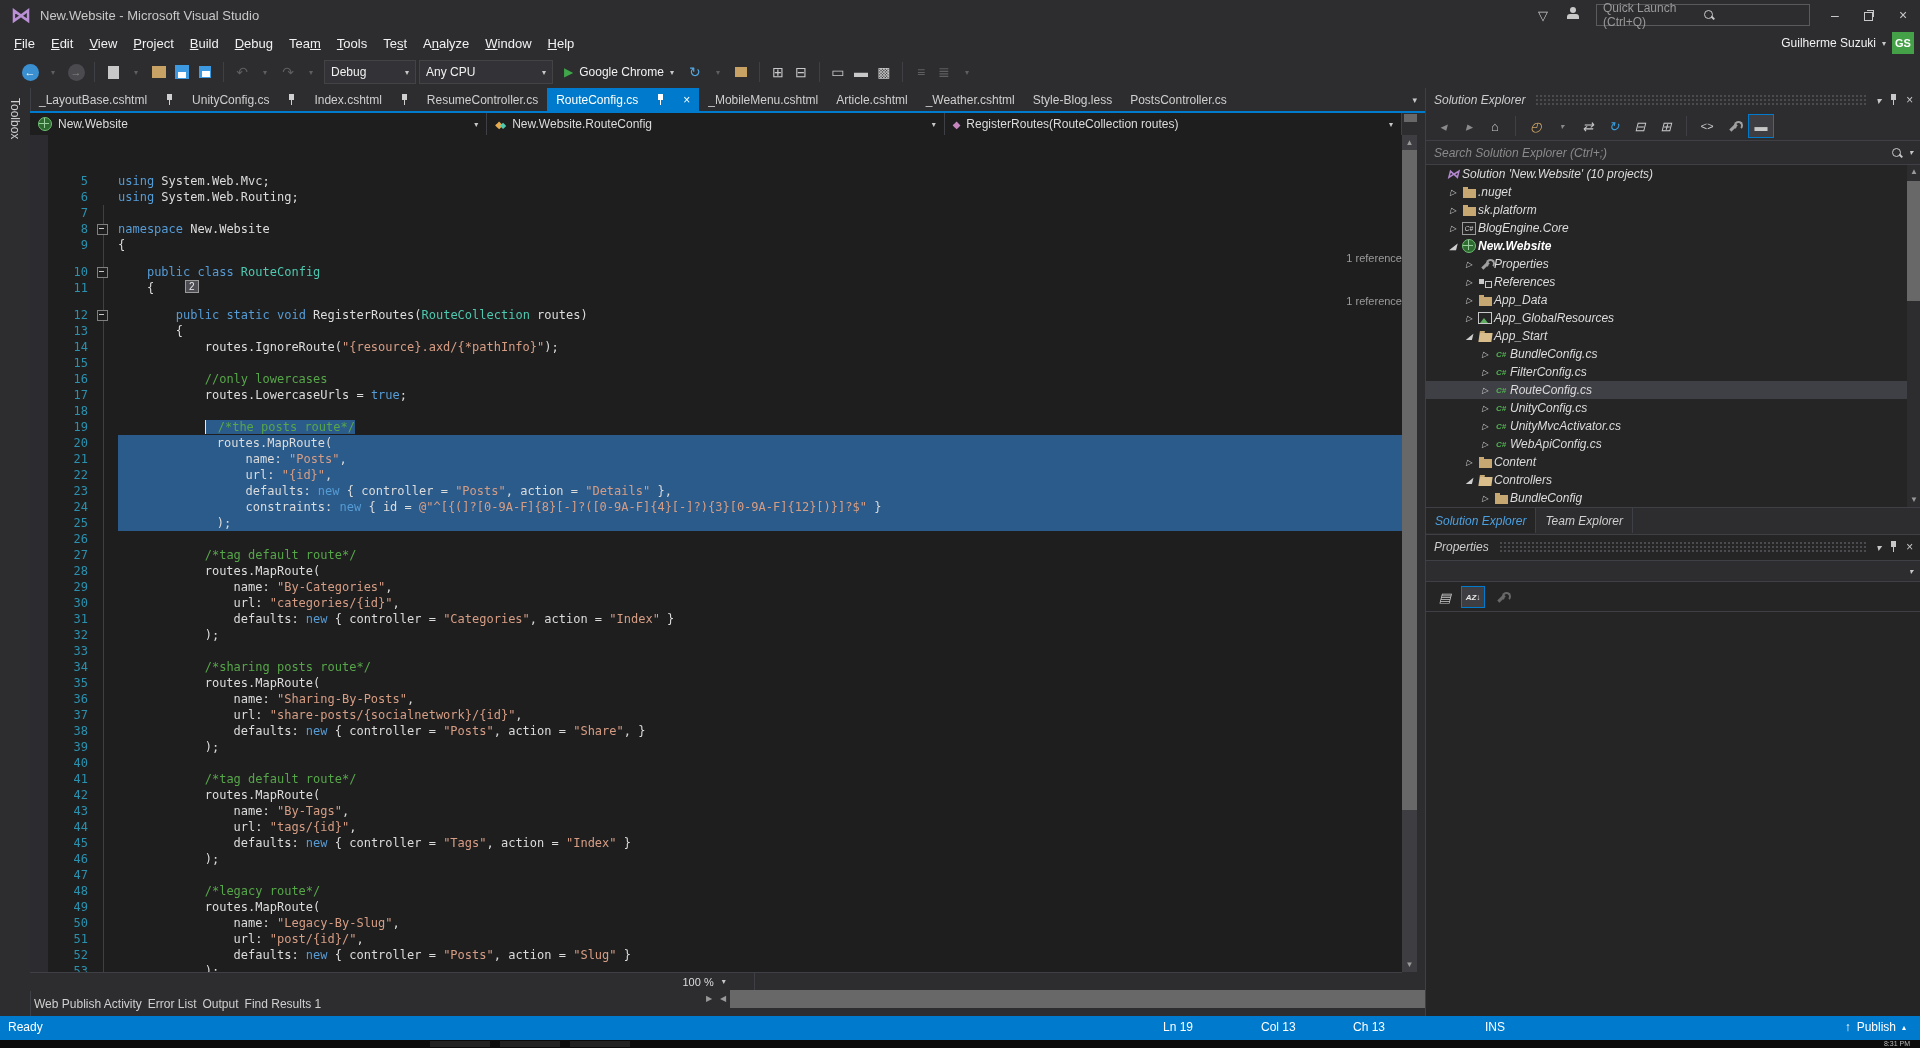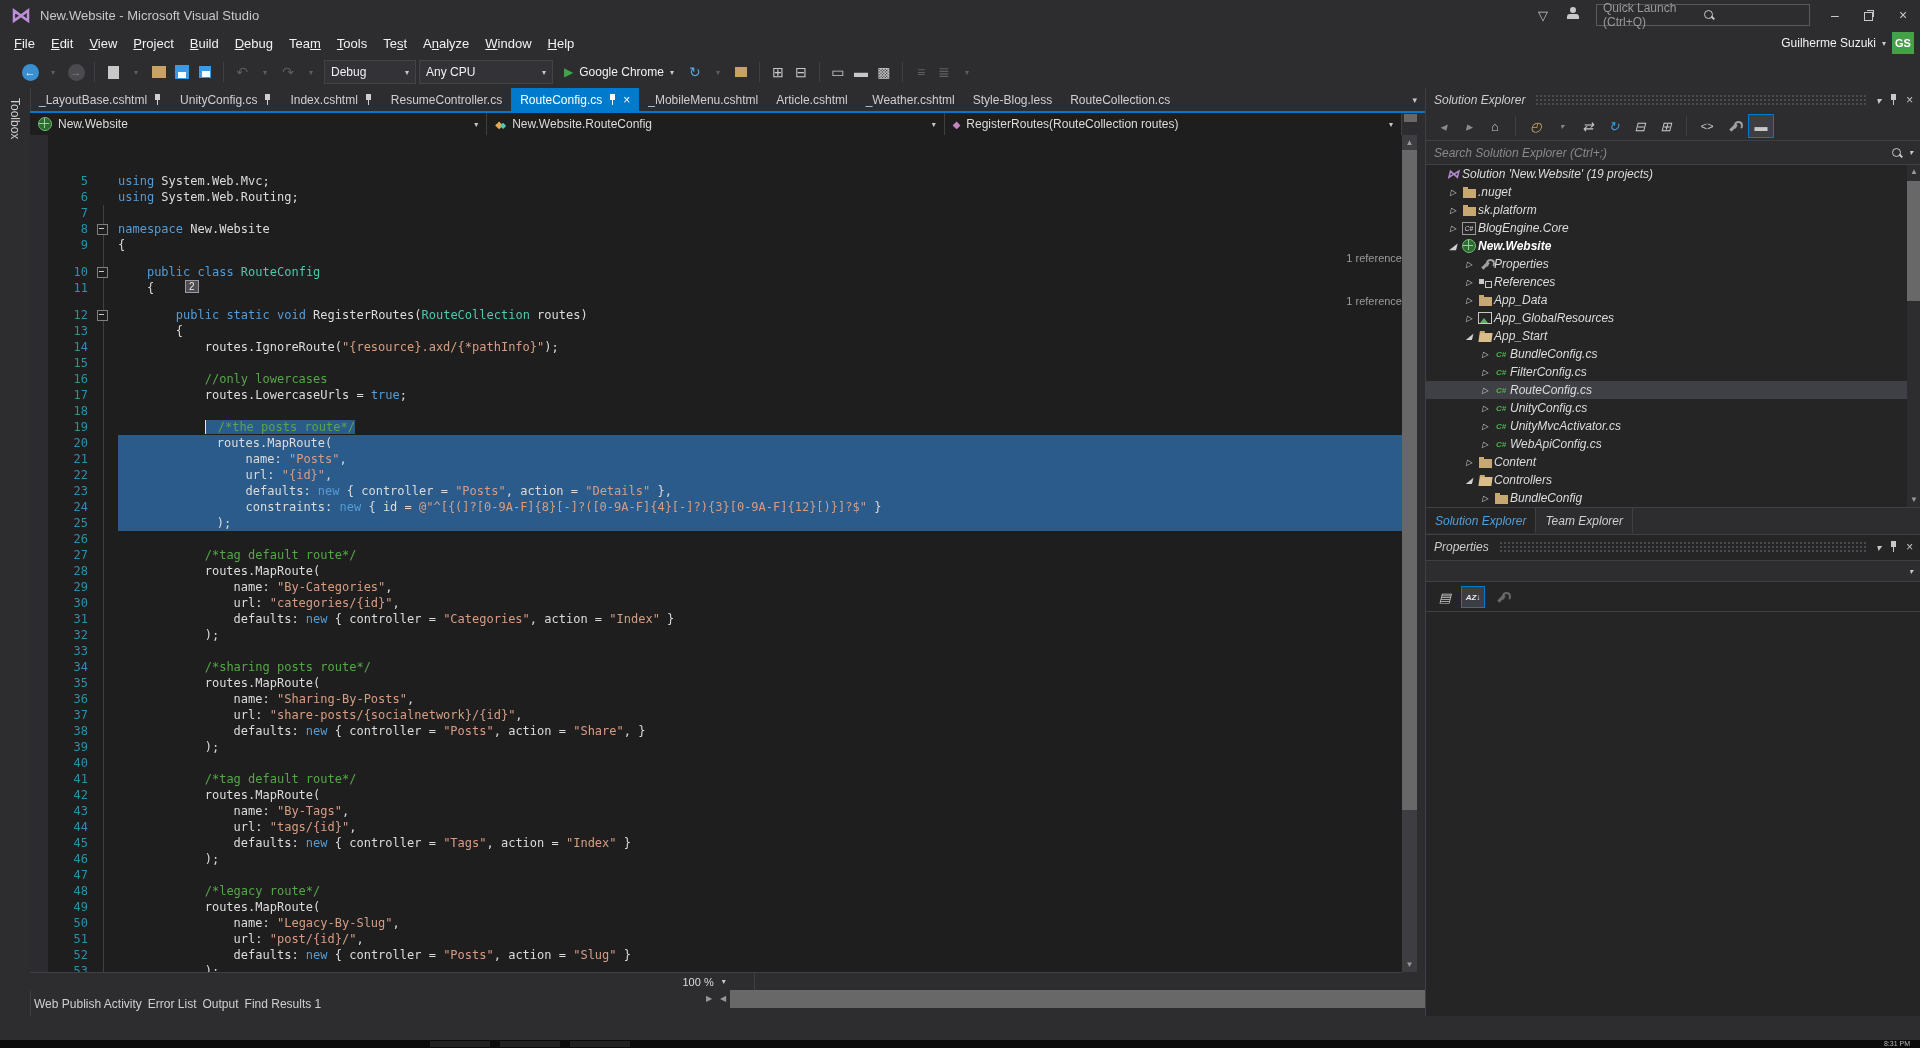--- a/index.html
+++ b/index.html
@@ -49,21 +49,21 @@
   .tanbox{width:14px;height:12px;background:#C8A165;position:relative;}
   .run{display:flex;align-items:center;gap:6px;padding:0 8px;color:#F1F1F1;}
   .play{color:#3FA64A;font-size:12px;}
 
   
   #toolbox-strip{position:absolute;top:88px;left:0;width:30px;bottom:32px;background:#2D2D30;border-right:1px solid #3F3F46;}
   #toolbox-strip .vtext{writing-mode:vertical-rl;color:#D0D0D0;font-size:12px;margin:10px 0 0 8px;}
 
   
   #tabstrip{position:absolute;top:88px;left:30px;width:1395px;height:23px;display:flex;font-size:12px;color:#CFCFCF;align-items:stretch;}
-  .doc-tab{display:flex;align-items:center;gap:6px;padding:0 9px;white-space:nowrap;}
+  .doc-tab{display:flex;align-items:center;gap:18px;padding:0 9px;white-space:nowrap;}
   .doc-tab.active{background:#007ACC;color:#fff;}
   .pin{position:relative;width:9px;height:11px;display:inline-block;}
   .pin::before{content:"";position:absolute;left:2px;top:0;width:5px;height:6px;background:currentColor;}
   .pin::after{content:"";position:absolute;left:4px;top:6px;width:1px;height:5px;background:currentColor;}
   .tab-close{font-size:12px;}
   #tab-underline{position:absolute;top:111px;left:30px;width:1395px;height:2px;background:#007ACC;}
   #tab-overflow{margin-left:auto;align-self:center;color:#C8C8C8;font-size:9px;padding-right:8px;}
 
   
   #navbar{position:absolute;top:113px;left:30px;width:1372px;height:22px;background:#1E1E1E;display:flex;font-size:12px;color:#DCDCDC;}
@@ -301,21 +301,21 @@
       <div class="doc-tab">
         <span>Article.cshtml</span>
       </div>
       <div class="doc-tab">
         <span>_Weather.cshtml</span>
       </div>
       <div class="doc-tab">
         <span>Style-Blog.less</span>
       </div>
       <div class="doc-tab">
-        <span>RouteCollection.cs</span>
+        <span>PostsController.cs</span>
       </div>
       <span id="tab-overflow">▾</span>
     </div>
   <div id="tab-underline"></div>
 
   <div id="navbar">
       <div class="nav-seg">
         <span class="globe"></span>
         <span>New.Website</span>
         <span class="dd">▾</span>
@@ -397,21 +397,21 @@
       <span class="dd" style="margin-left:6px;">▾</span>
     </div>
 
     <div id="se-tree">
       <div id="tree-rows">
           <div class="trow" style="padding-left: 4px;">
             <span class="arrow"></span>
             <span class="ticon">
               <span class="sol-glyph">⋈</span>
             </span>
-            <span>Solution 'New.Website' (19 projects)</span>
+            <span>Solution 'New.Website' (10 projects)</span>
           </div>
           <div class="trow" style="padding-left: 20px;">
             <span class="arrow">▷</span>
             <span class="ticon">
               <span class="folder"></span>
             </span>
             <span>.nuget</span>
           </div>
           <div class="trow" style="padding-left: 20px;">
             <span class="arrow">▷</span>
@@ -559,20 +559,32 @@
       <div id="props-toolbar">
         <span class="se-btn">▤</span>
         <span class="az-box">AZ↓</span>
         <span class="se-btn dim">
             <span class="wrench" style="opacity:.55;"></span>
           </span>
       </div>
     </div>
   </div>
 
+  <div id="statusbar">
+    <span class="it" style="left:8px;">Ready</span>
+    <span class="it" style="left:1163px;">Ln 19</span>
+    <span class="it" style="left:1261px;">Col 13</span>
+    <span class="it" style="left:1353px;">Ch 13</span>
+    <span class="it" style="left:1485px;">INS</span>
+    <span id="publish-group">
+      <span class="up">↑</span>
+      <span>Publish</span>
+      <span class="dd" style="color:#fff;">▴</span>
+    </span>
+  </div>
 
   <div id="taskbar">
     <div class="blk" style="left:430px;width:60px;"></div>
     <div class="blk" style="left:500px;width:60px;"></div>
     <div class="blk" style="left:570px;width:60px;"></div>
     <div class="time">8:31 PM</div>
   </div>
 
 </div>
 

